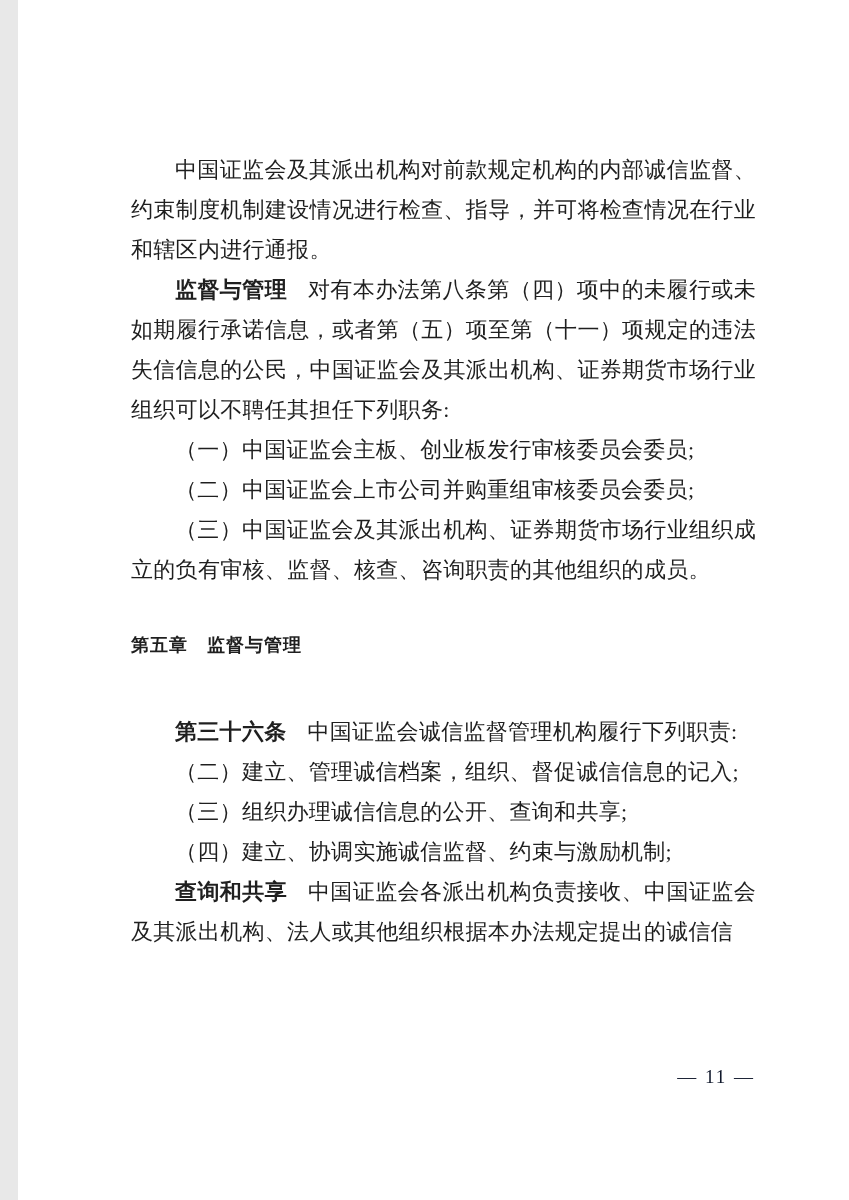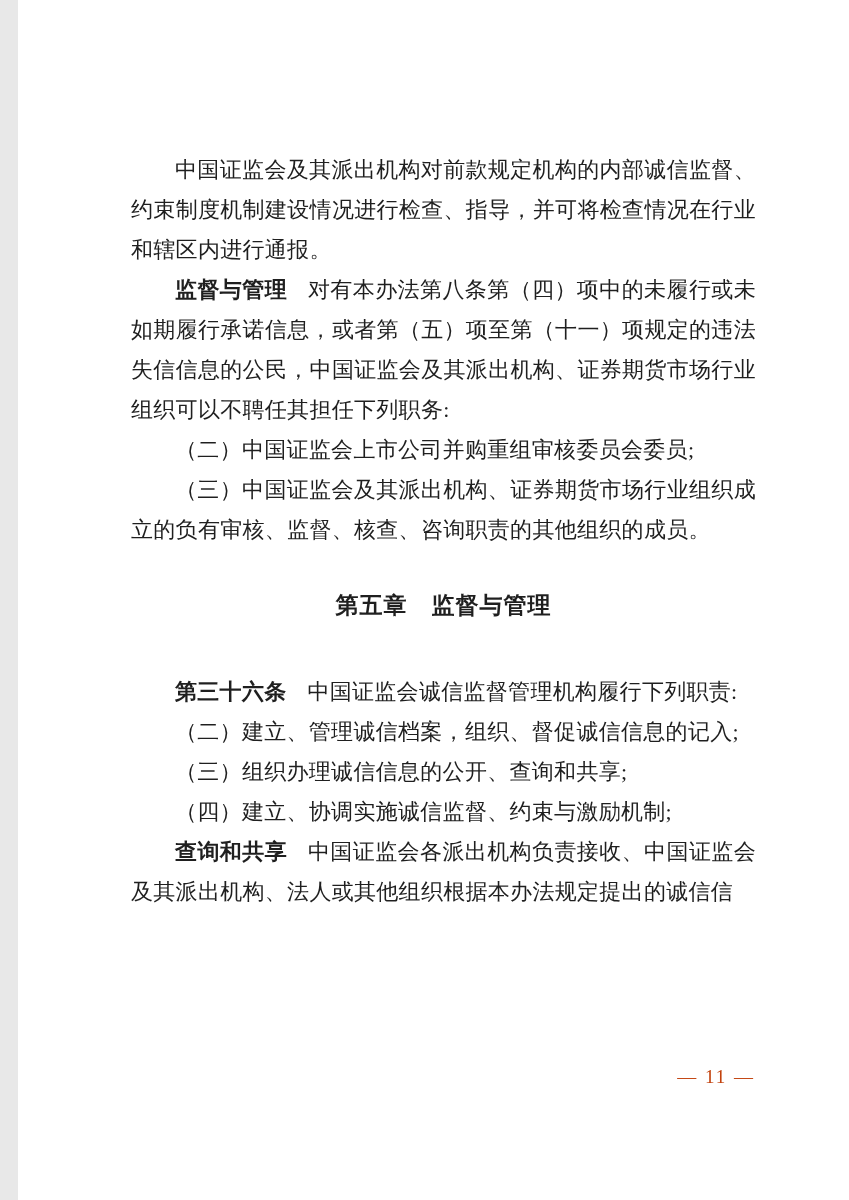--- a/index.html
+++ b/index.html
@@ -34,47 +34,47 @@
   }
   .art-num {
     font-family: "Liberation Sans", "DejaVu Sans", sans-serif;
     font-weight: bold;
     margin-right: 0.95em;
   }
   .chapter {
     margin: 35px 0 47px 0;
     padding: 0;
     text-indent: 0;
-    text-align: center;
     font-family: "Liberation Sans", "DejaVu Sans", sans-serif;
     font-weight: bold;
-    font-size: 23px;
+    font-size: 18px;
     line-height: 40px;
     letter-spacing: 1px;
   }
   .page-number {
     position: absolute;
     top: 1057px;
     right: 112px;
     font-size: 19px;
     line-height: 40px;
     letter-spacing: 2px;
-    color: #c2410c;
+    color: #0f172a;
   }
 </style>
 </head>
 <body>
 
 <div class="page">
   <div class="body-text">
 
     <p class="para">中国证监会及其派出机构对前款规定机构的内部诚信监督、约束制度机制建设情况进行检查、指导，并可将检查情况在行业和辖区内进行通报。</p>
 
     <p class="para"><b class="art-num">监督与管理</b><span>对有本办法第八条第（四）项中的未履行或未如期履行承诺信息，或者第（五）项至第（十一）项规定的违法失信信息的公民，中国证监会及其派出机构、证券期货市场行业组织可以不聘任其担任下列职务:</span></p>
 
+    <p class="para">（一）中国证监会主板、创业板发行审核委员会委员;</p>
     <p class="para">（二）中国证监会上市公司并购重组审核委员会委员;</p>
     <p class="para">（三）中国证监会及其派出机构、证券期货市场行业组织成立的负有审核、监督、核查、咨询职责的其他组织的成员。</p>
 
     <h2 class="chapter">第五章　监督与管理</h2>
 
     <p class="para"><b class="art-num">第三十六条</b><span>中国证监会诚信监督管理机构履行下列职责:</span></p>
 
     <p class="para">（二）建立、管理诚信档案，组织、督促诚信信息的记入;</p>
     <p class="para">（三）组织办理诚信信息的公开、查询和共享;</p>
     <p class="para">（四）建立、协调实施诚信监督、约束与激励机制;</p>

